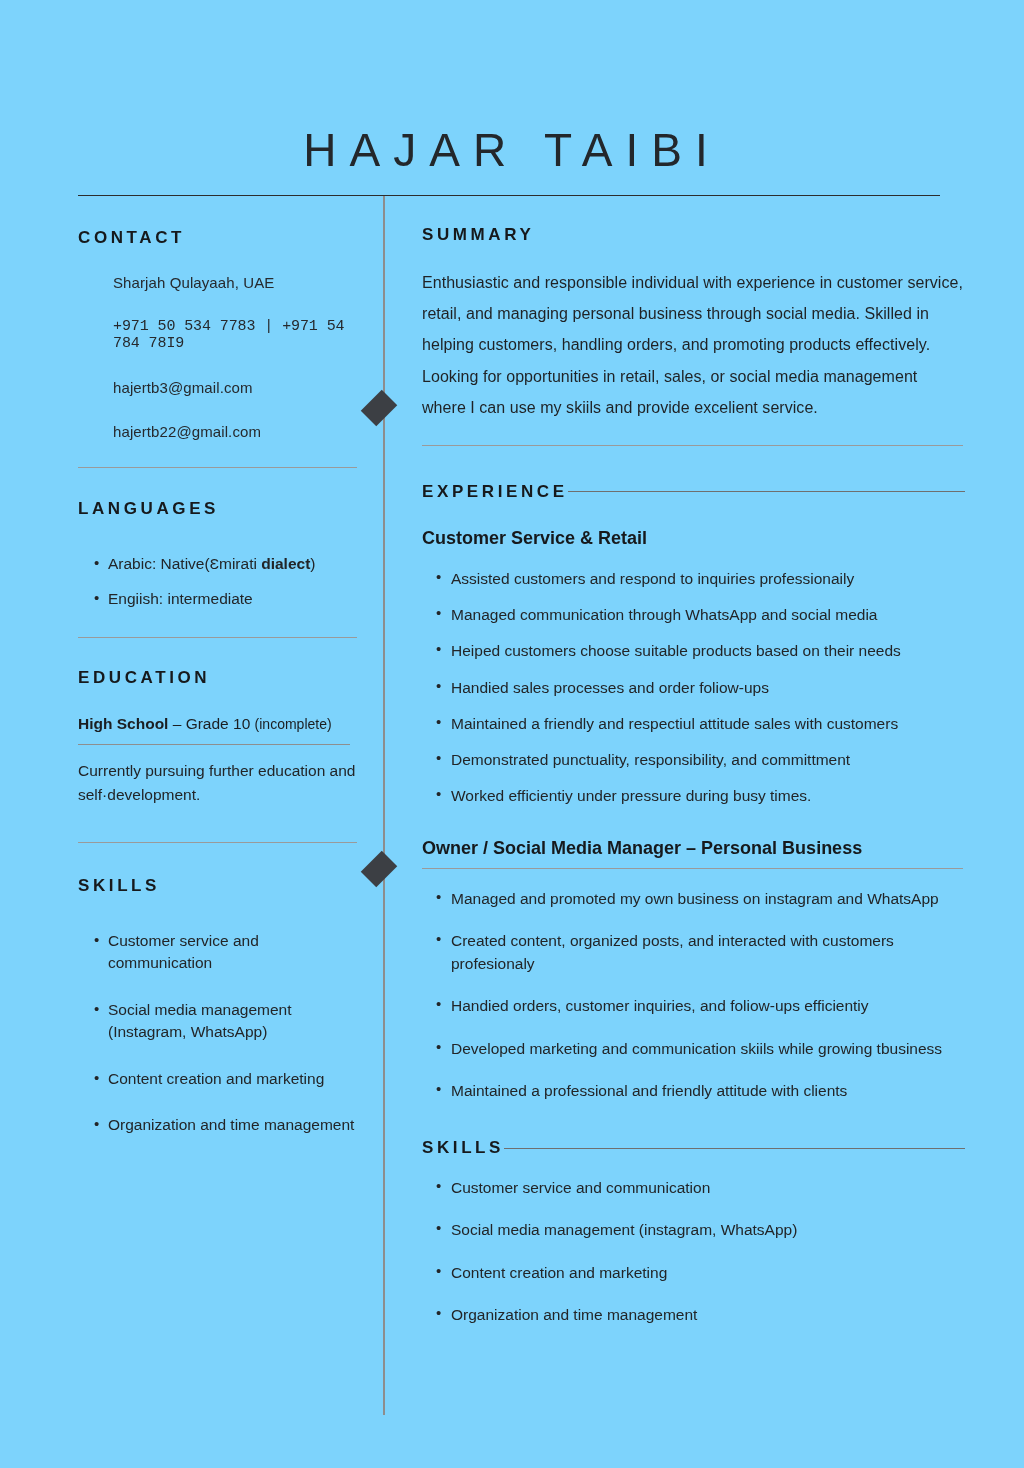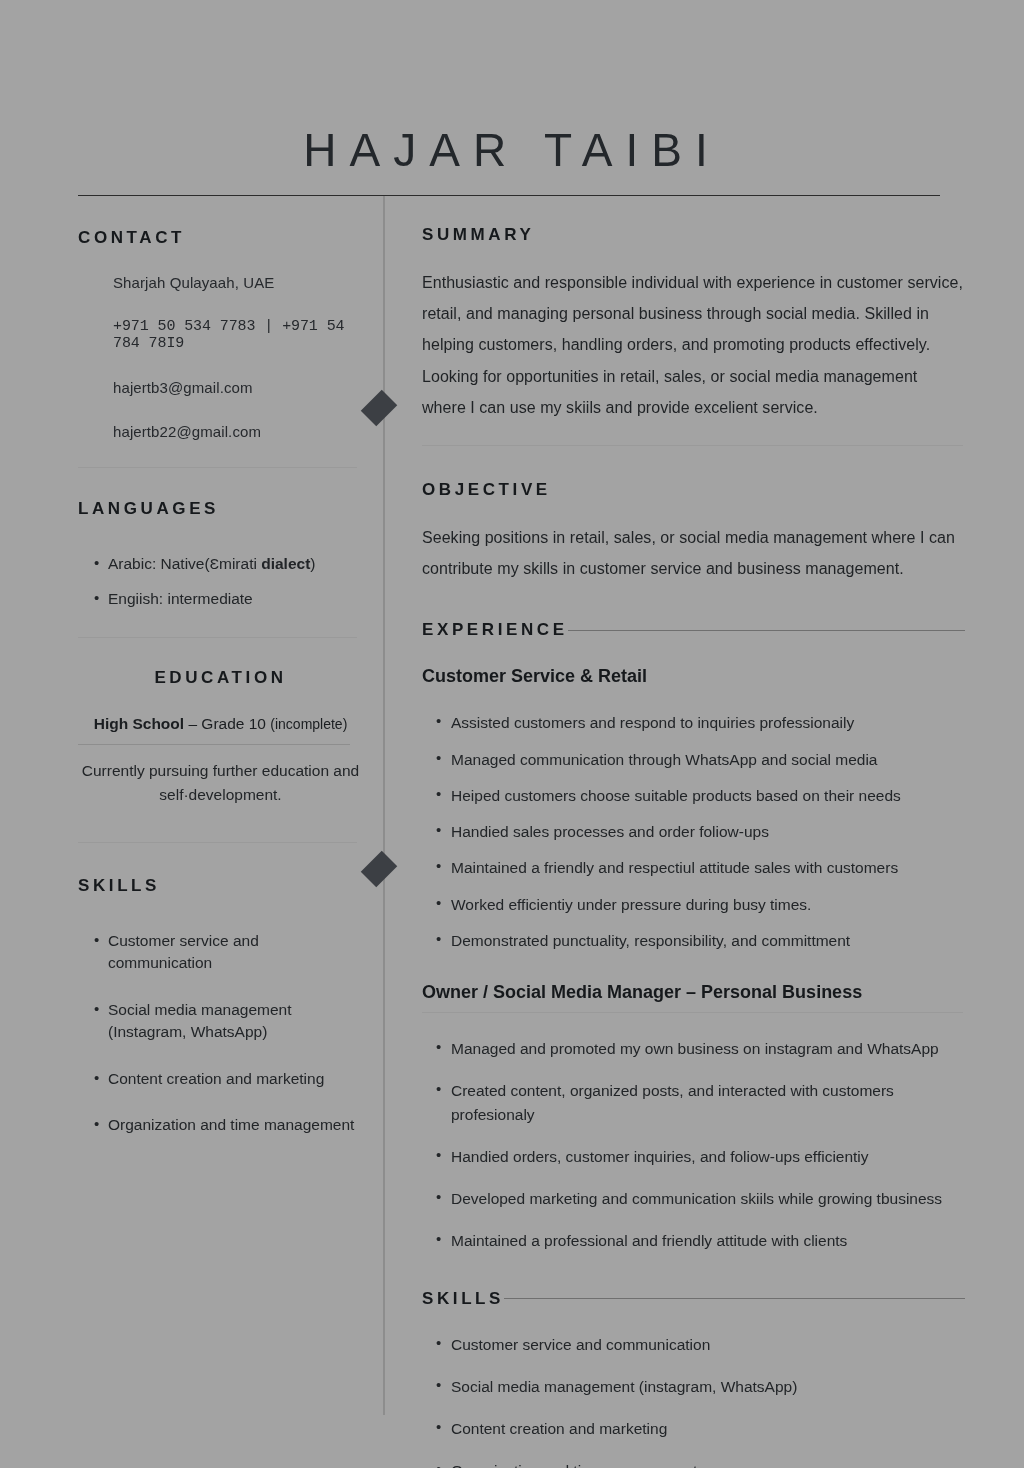--- a/index.html
+++ b/index.html
@@ -8,21 +8,21 @@
     background: #ffffff;
   }
   body {
     font-family: "Liberation Sans", sans-serif;
     color: #1e1e1e;
   }
   #page {
     position: relative;
     width: 1024px;
     height: 1468px;
-    background: #a3a3a3;
+    background: #7dd3fc;
     overflow: hidden;
   }
 
   
   .name-title {
     position: absolute;
     top: 92px;
     left: 0;
     width: 1024px;
     text-align: center;
@@ -110,21 +110,21 @@
   .contact-list li.phone { letter-spacing: -0.1px; font-family: Liberation Mono, monospace; }
 
   .hr-left {
     height: 1px;
     background: #9a9a9a;
     width: 279px;
     margin: 14px 0 0 0;
   }
 
   .block-gap-lang { margin-top: 31px; }
-  .block-gap-edu  { margin-top: 30px; text-align: center; }
+  .block-gap-edu  { margin-top: 30px; }
   .block-gap-skl  { margin-top: 33px; }
 
   ul.bullets {
     margin: 34px 0 0 0;
     padding: 0 0 0 16px;
     list-style: none;
   }
   ul.bullets li {
     position: relative;
     font-size: 15.5px;
@@ -190,21 +190,21 @@
     margin-top: 26px;
   }
   .job-rule {
     height: 1px;
     background: #9a9a9a;
     width: 541px;
     margin-top: 9px;
   }
 
   ul.job-bullets {
-    margin: 24px 0 0 0;
+    margin: 18px 0 0 0;
     padding: 0 0 0 14px;
     list-style: none;
   }
   ul.job-bullets li {
     position: relative;
     font-size: 15.5px;
     line-height: 1.5;
     color: #222528;
     margin-bottom: 13px;
     padding-left: 15px;
@@ -271,41 +271,37 @@
       </ul>
     </div>
   </div>
 
   <div class="col-right">
 
     <h2 class="sec-head">SUMMARY</h2>
     <p class="para">Enthusiastic and responsible individual with experience in customer service, retail, and managing personal business through social media. Skilled in helping customers, handling orders, and promoting products effectively. Looking for opportunities in retail, sales, or social media management where I can use my skiils and provide excelient service.</p>
     <div class="hr-right"></div>
 
-    <div class="gap-objective">
-      <h2 class="sec-head">OBJECTIVE</h2>
-      <p class="para">Seeking positions in retail, sales, or social media management where I can contribute my skills in customer service and business management.</p>
-    </div>
 
     <div class="gap-exp">
       <div class="sec-head-row">
         <h2 class="sec-head">EXPERIENCE</h2>
         <span class="rule-fill"></span>
       </div>
 
       <div>
         <div class="job-title">Customer Service &amp; Retail</div>
         <ul class="job-bullets">
           <li>Assisted customers and respond to inquiries professionaily</li>
           <li>Managed communication through WhatsApp and social media</li>
           <li>Heiped customers choose suitable products based on their needs</li>
           <li>Handied sales processes and order foliow-ups</li>
           <li>Maintained a friendly and respectiul attitude sales with customers</li>
+          <li>Demonstrated punctuality, responsibility, and committment</li>
           <li>Worked efficientiy under pressure during busy times.</li>
-          <li>Demonstrated punctuality, responsibility, and committment</li>
         </ul>
       </div>
 
       <div class="job2-gap">
         <div class="job-title" style="margin-top:0">Owner / Social Media Manager – Personal Business</div>
         <div class="job-rule"></div>
         <ul class="job-bullets wide">
           <li>Managed and promoted my own business on instagram and WhatsApp</li>
           <li>Created content, organized posts, and interacted with customers profesionaly</li>
           <li>Handied orders, customer inquiries, and foliow-ups efficientiy</li>

